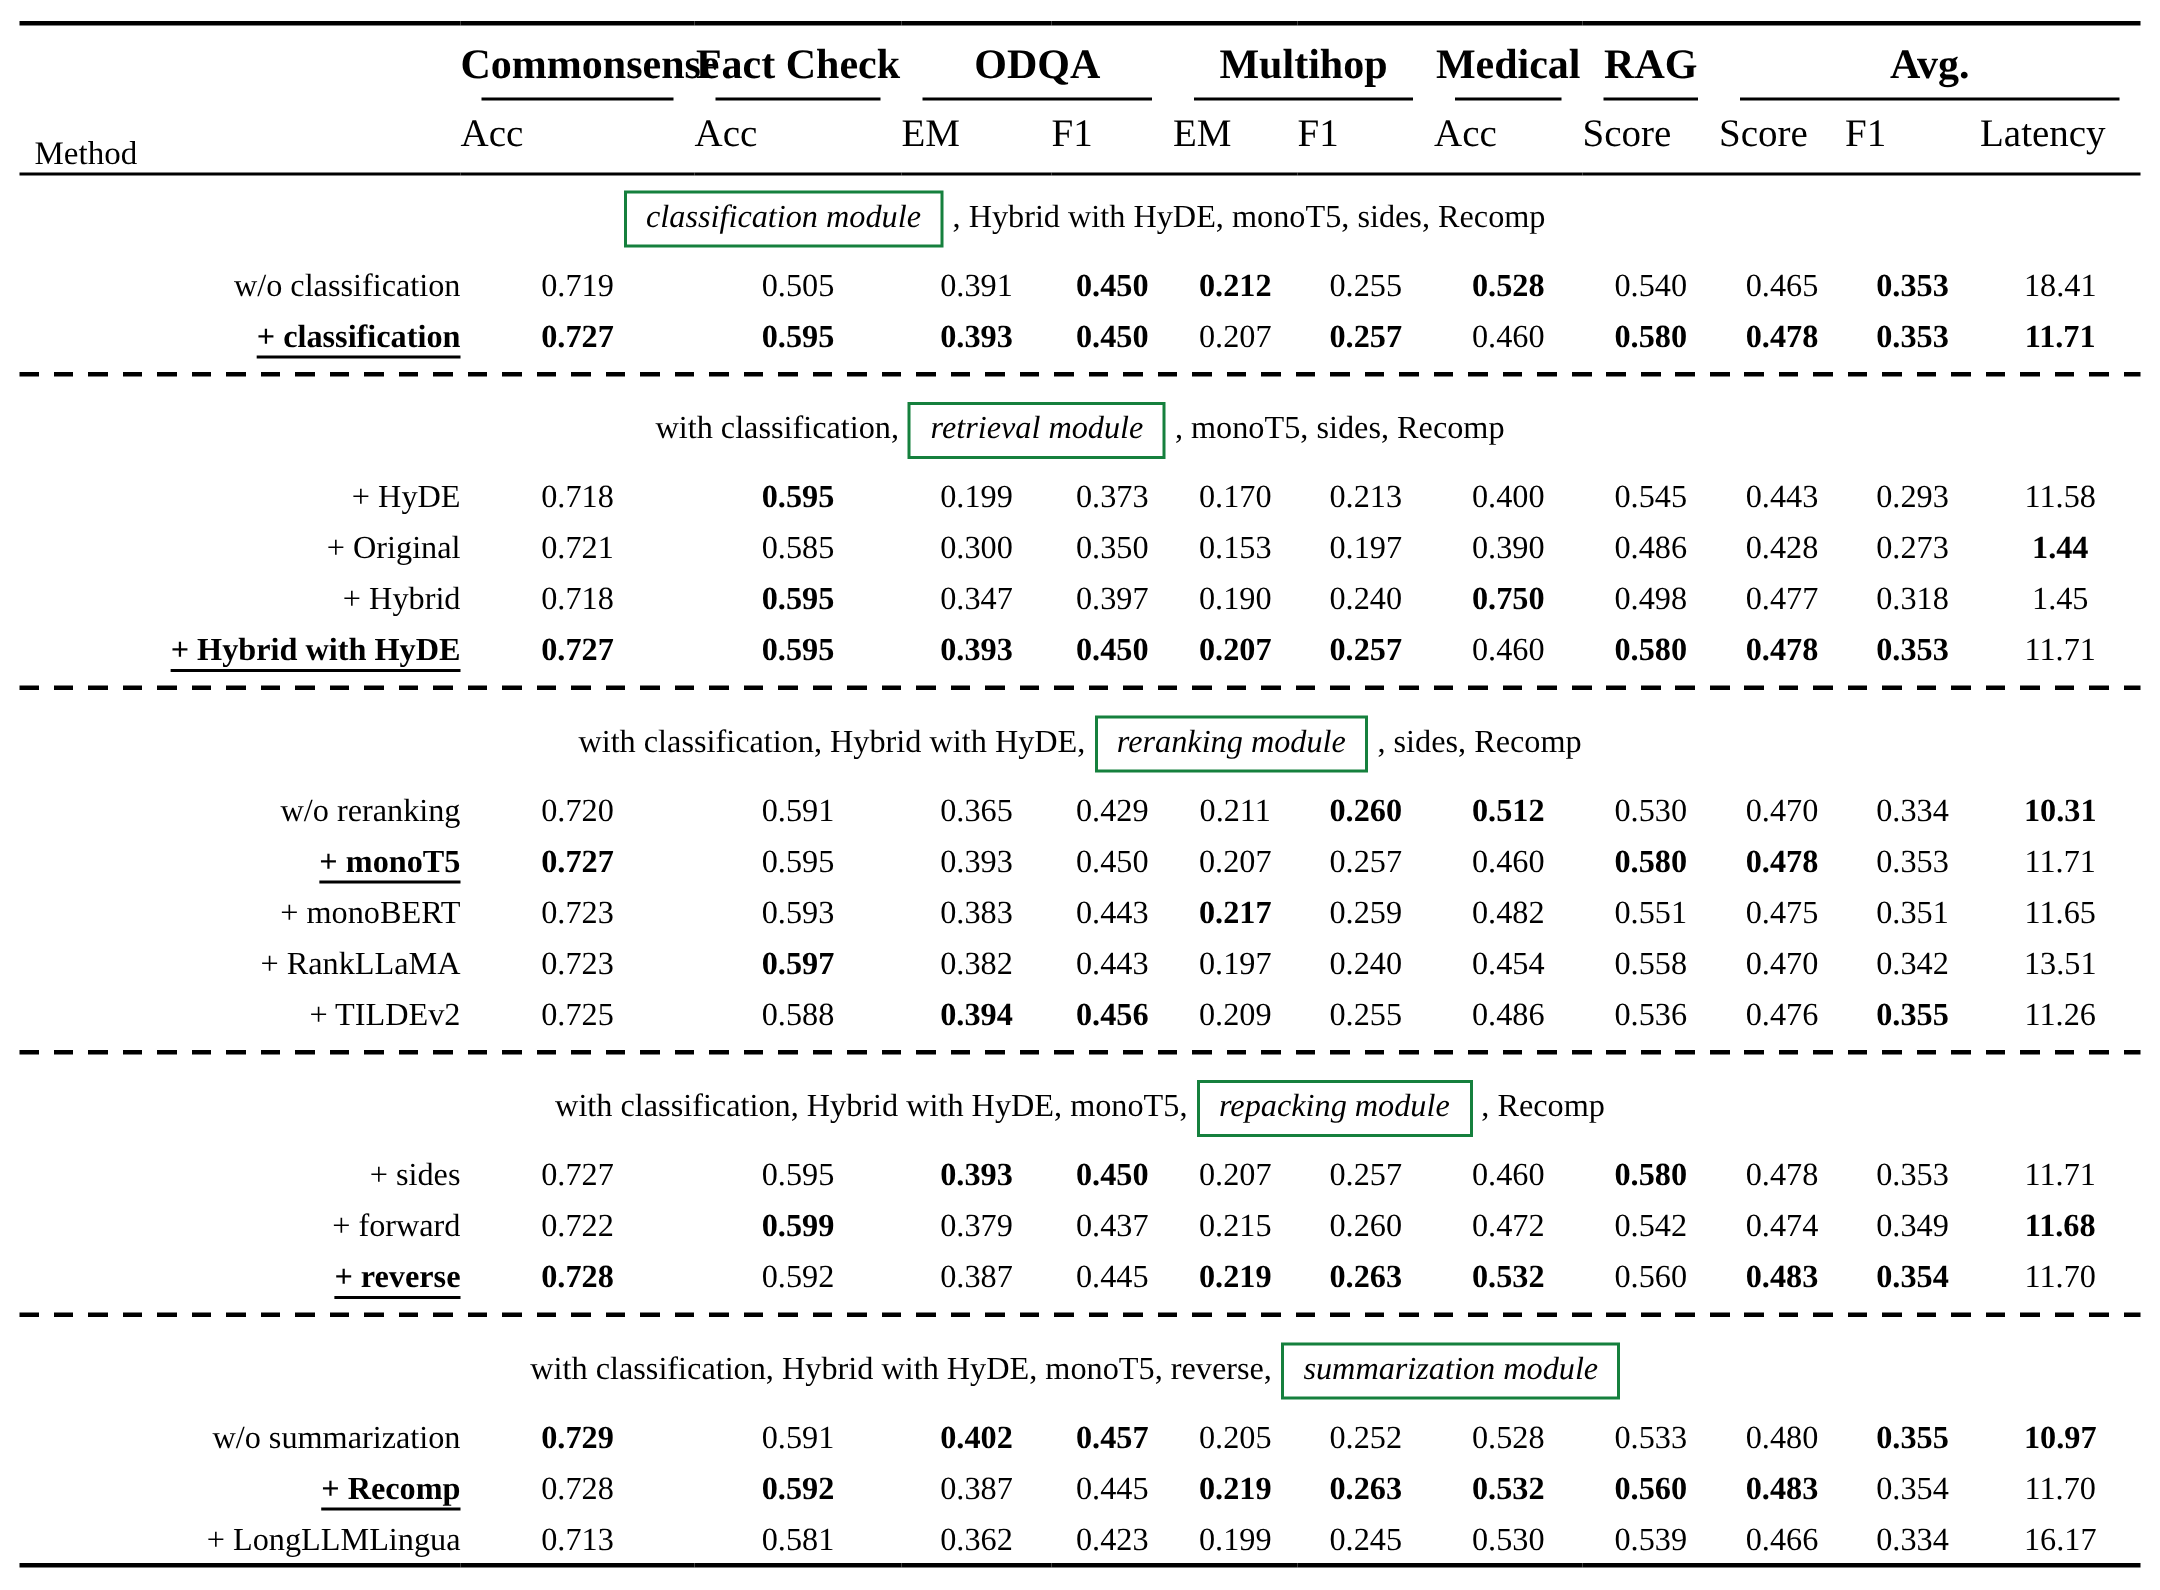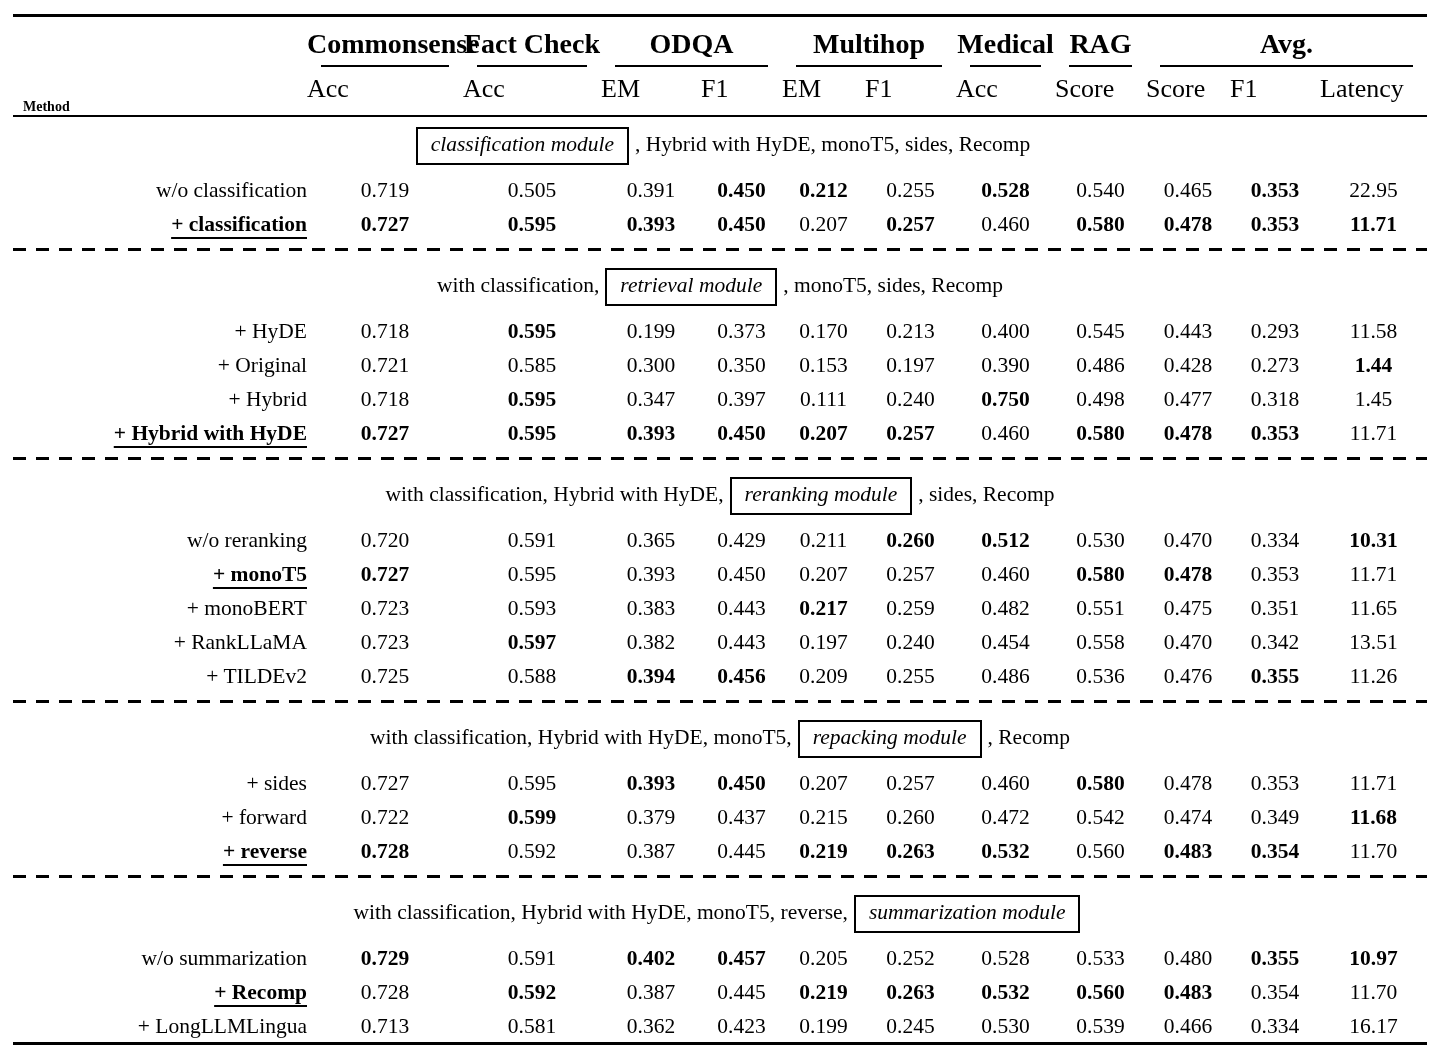--- a/index.html
+++ b/index.html
@@ -19,36 +19,36 @@
     border-bottom:3.5px solid #000;
   }
   td, th { padding:0; }
 
   
   thead tr.h1 th { vertical-align:bottom; padding-top:12px; }
   .glabel { display:block; text-align:center; font-weight:bold; font-size:28px; line-height:1.1; white-space:nowrap; }
   .grule  { border-bottom:2px solid #000; margin:5px 14px 0 14px; height:0; }
   th.method-h {
     text-align:left; padding-left:10px;
-    font-size:14px; font-weight:bold; vertical-align:middle;
+    font-size:22px; font-weight:normal; vertical-align:middle;
   }
   thead tr.h2 th {
     font-weight:normal; font-size:26px; text-align:left;
     padding:7px 0 11px 0; white-space:nowrap;margin-top:48px;
   }
   thead tr.h2 th, th.method-h { border-bottom:2.5px solid #000; }
 
   
   tr.banner-row td {
     text-align:center; height:58px; vertical-align:middle;
     font-size:21.5px; white-space:nowrap;
   }
   .module-box {
     display:inline-block;
-    border:2px solid #000000;
+    border:2px solid #15803d;
     font-style:italic;
     padding:4px 13px 6px 13px;
     margin:2px 6px 0 6px;
     line-height:1.1;
   }
 
   
   tbody tr.data { height:34px; }
   td.val    { text-align:center; font-size:21.5px; white-space:nowrap; }
   td.method { text-align:right; padding-left:10px; font-size:21.5px; white-space:nowrap; }
@@ -141,21 +141,21 @@
           <td class="val">0.719</td>
           <td class="val">0.505</td>
           <td class="val">0.391</td>
           <td class="val b">0.450</td>
           <td class="val b">0.212</td>
           <td class="val">0.255</td>
           <td class="val b">0.528</td>
           <td class="val">0.540</td>
           <td class="val">0.465</td>
           <td class="val b">0.353</td>
-          <td class="val">22.95</td>
+          <td class="val">18.41</td>
         </tr>
         <tr class="data">
           <td class="method sel">+ classification</td>
           <td class="val b">0.727</td>
           <td class="val b">0.595</td>
           <td class="val b">0.393</td>
           <td class="val b">0.450</td>
           <td class="val">0.207</td>
           <td class="val b">0.257</td>
           <td class="val">0.460</td>
@@ -199,21 +199,21 @@
           <td class="val">0.428</td>
           <td class="val">0.273</td>
           <td class="val b">1.44</td>
         </tr>
         <tr class="data">
           <td class="method">+ Hybrid</td>
           <td class="val">0.718</td>
           <td class="val b">0.595</td>
           <td class="val">0.347</td>
           <td class="val">0.397</td>
-          <td class="val">0.111</td>
+          <td class="val">0.190</td>
           <td class="val">0.240</td>
           <td class="val b">0.750</td>
           <td class="val">0.498</td>
           <td class="val">0.477</td>
           <td class="val">0.318</td>
           <td class="val">1.45</td>
         </tr>
         <tr class="data">
           <td class="method sel">+ Hybrid with HyDE</td>
           <td class="val b">0.727</td>

